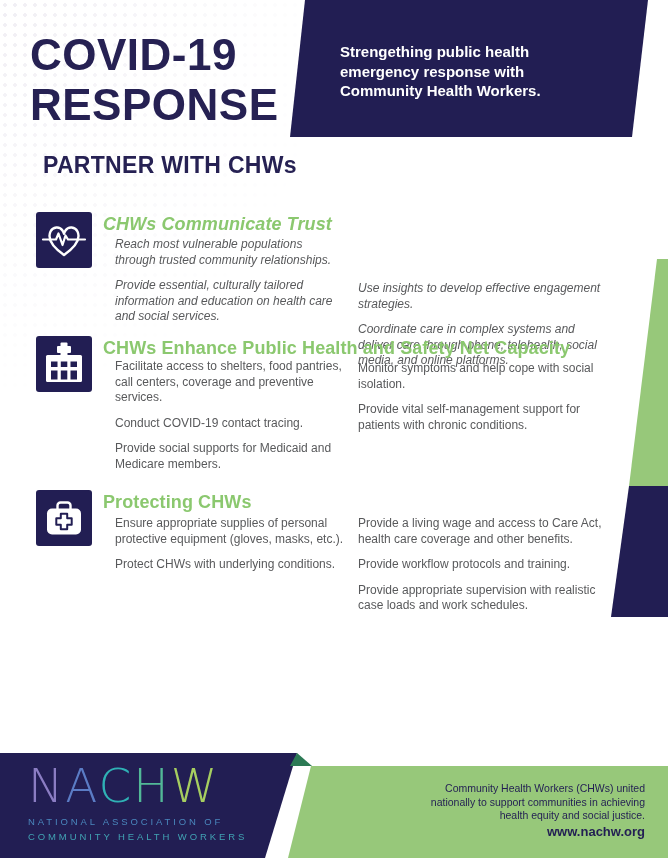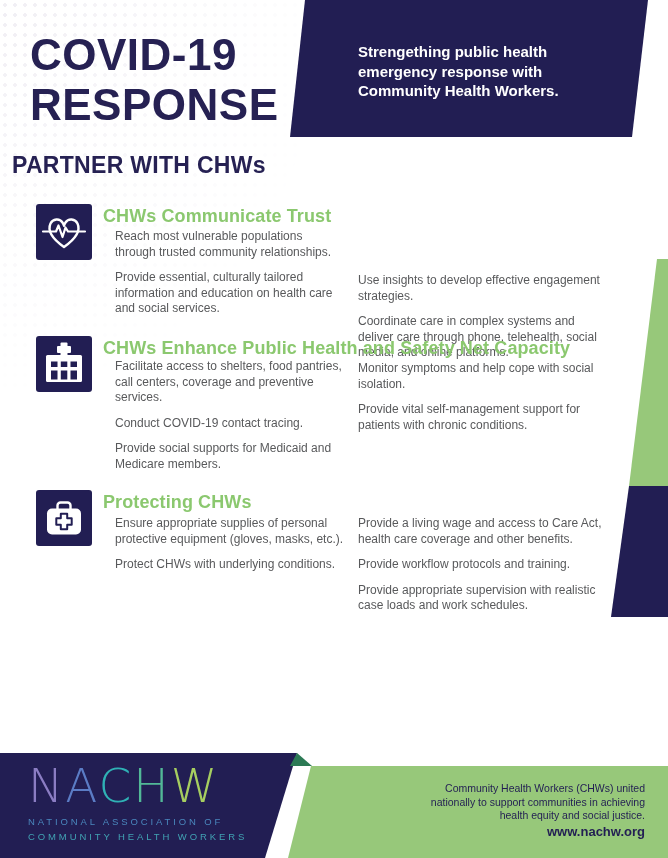--- a/index.html
+++ b/index.html
@@ -20,26 +20,26 @@
     position:absolute;left:30px;top:30px;margin:0;
     font-size:44px;line-height:50px;font-weight:900;letter-spacing:.5px;
     color:#262153;white-space:pre-line;
   }
   .banner{
     position:absolute;left:290px;top:0;width:360px;height:137px;background:#221e53;
     -webkit-clip-path:polygon(15px 0,358px 0,342px 137px,0 137px);
     clip-path:polygon(15px 0,358px 0,342px 137px,0 137px);
   }
   .banner-text{
-    position:absolute;left:68px;top:42px;width:230px;
+    position:absolute;left:50px;top:42px;width:230px;
     color:#ffffff;font-size:15px;line-height:19.5px;font-weight:700;
     white-space:pre-line;
   }
   .partner-heading{
-    position:absolute;left:12px;top:152px;margin:0;
+    position:absolute;left:43px;top:152px;margin:0;
     font-size:23px;font-weight:800;letter-spacing:.3px;color:#262153;
   }
   
   .section{position:absolute;left:36px;width:600px;}
   .icon-box{
     position:absolute;left:0;top:0;width:56px;height:56px;border-radius:3px;
     background:#221e53;
   }
   .icon-box svg{display:block;width:56px;height:56px;}
   .sec-heading{
@@ -107,21 +107,21 @@
 RESPONSE</h1>
 
   <div class="banner">
     <div class="banner-text">Strengething public health
 emergency response with
 Community Health Workers.</div>
   </div>
 
   <h2 class="partner-heading">PARTNER WITH CHWs</h2>
 
-  <div class="section" style="top:204px;height:130px;">
+  <div class="section" style="top:212px;height:130px;font-style:italic;">
     <div class="icon-box">
       <svg viewBox="0 0 56 56">
         <path d="M28 43 C16 34.5 11.5 26 14.5 19.5 C16.8 14.8 23.5 14 26.5 18.5 C27.3 19.7 27.8 20.8 28 21.8 C28.2 20.8 28.7 19.7 29.5 18.5 C32.5 14 39.2 14.8 41.5 19.5 C44.5 26 40 34.5 28 43 Z" fill="none" stroke="#ffffff" stroke-width="2.4" stroke-linejoin="round"></path>
         <polyline points="7,27.5 20,27.5 22.5,21.5 26.5,33 29.5,23.5 32,27.5 49,27.5" fill="none" stroke="#ffffff" stroke-width="2.2" stroke-linejoin="round" stroke-linecap="round"></polyline>
       </svg>
     </div>
     <h3 class="sec-heading">CHWs Communicate Trust</h3>
     <div class="col col-left" style="top:25px;">
       <p class="bullet">Reach most vulnerable populations
 through trusted community relationships.</p>

